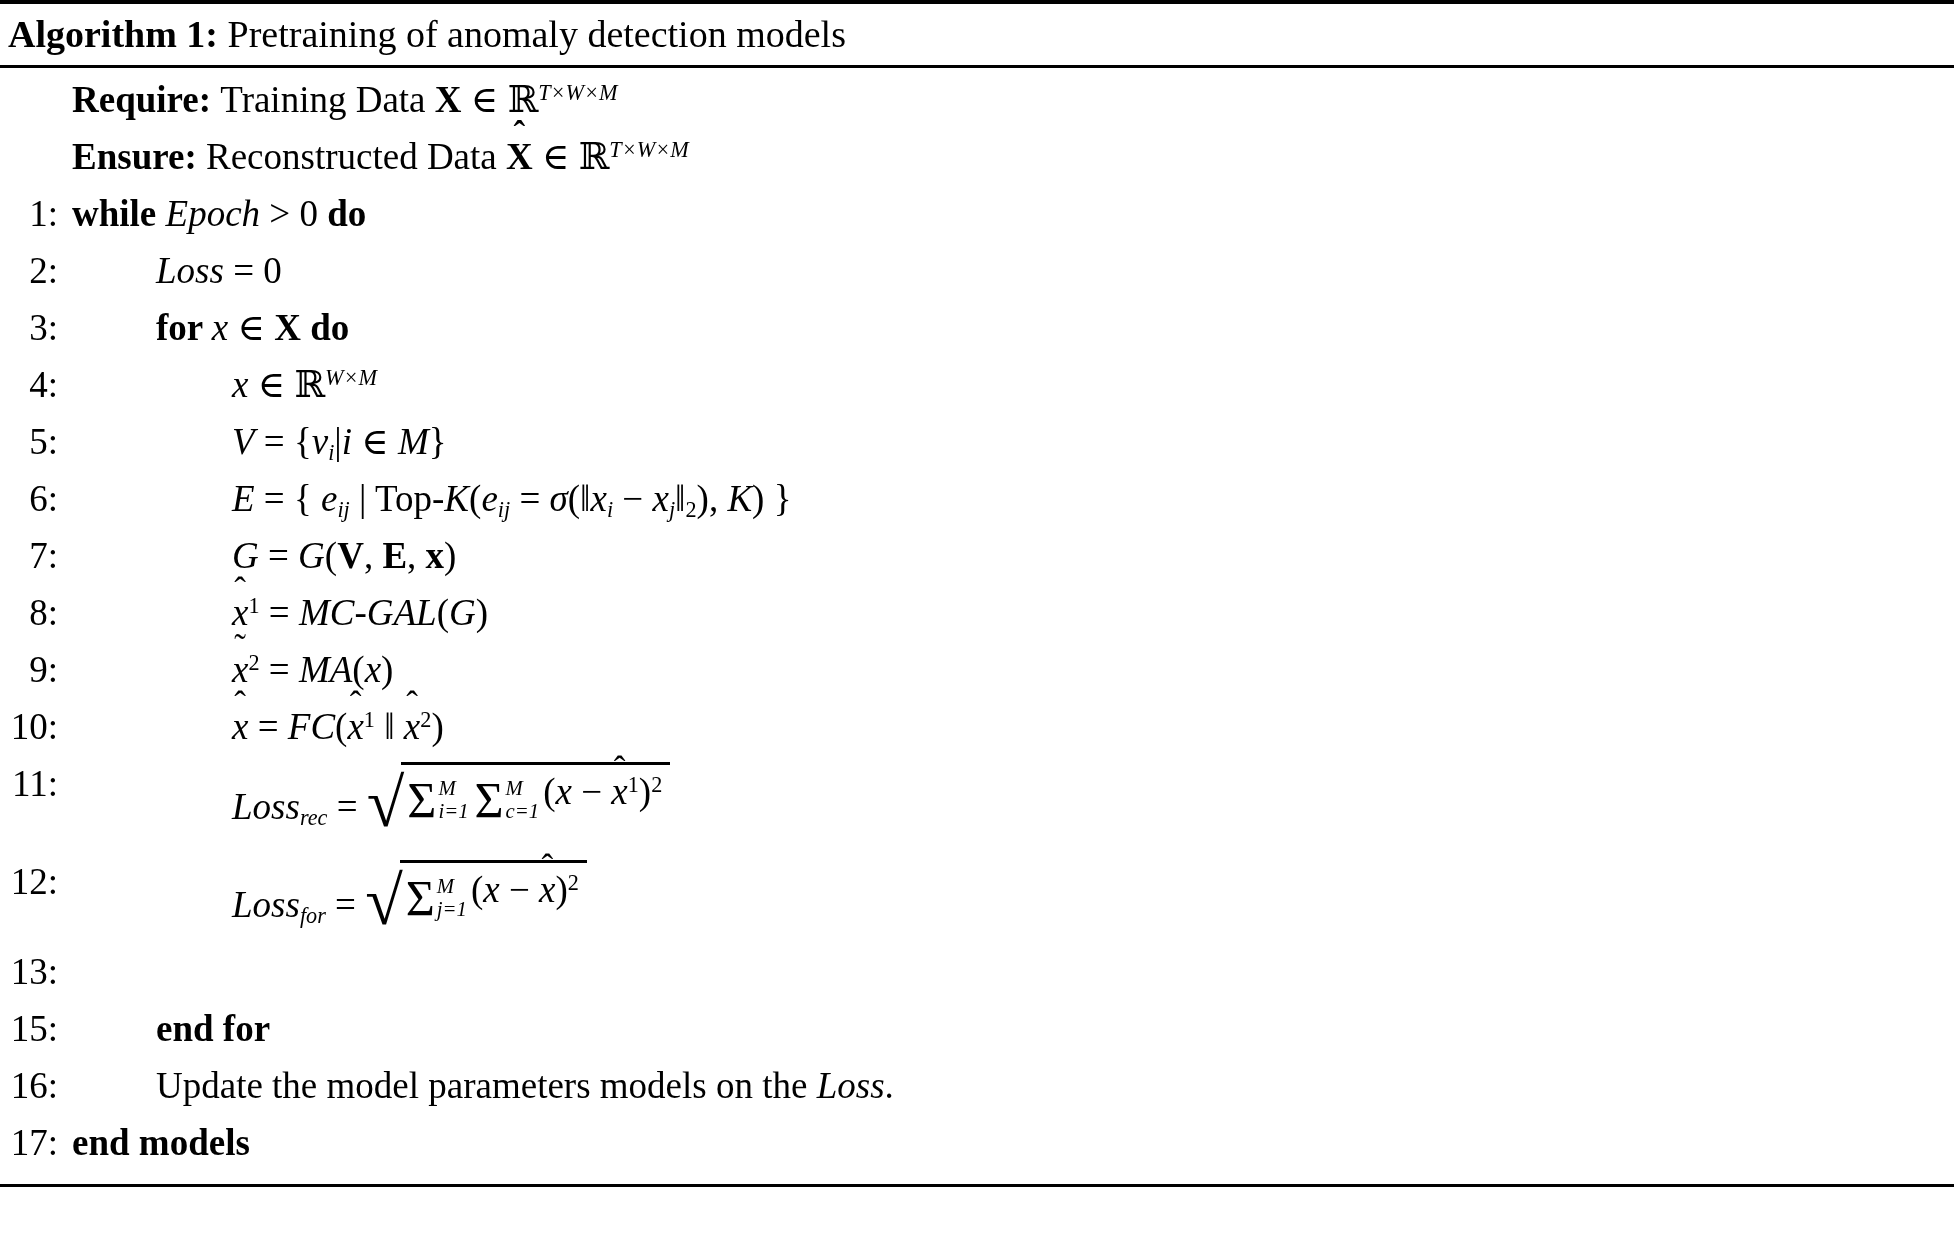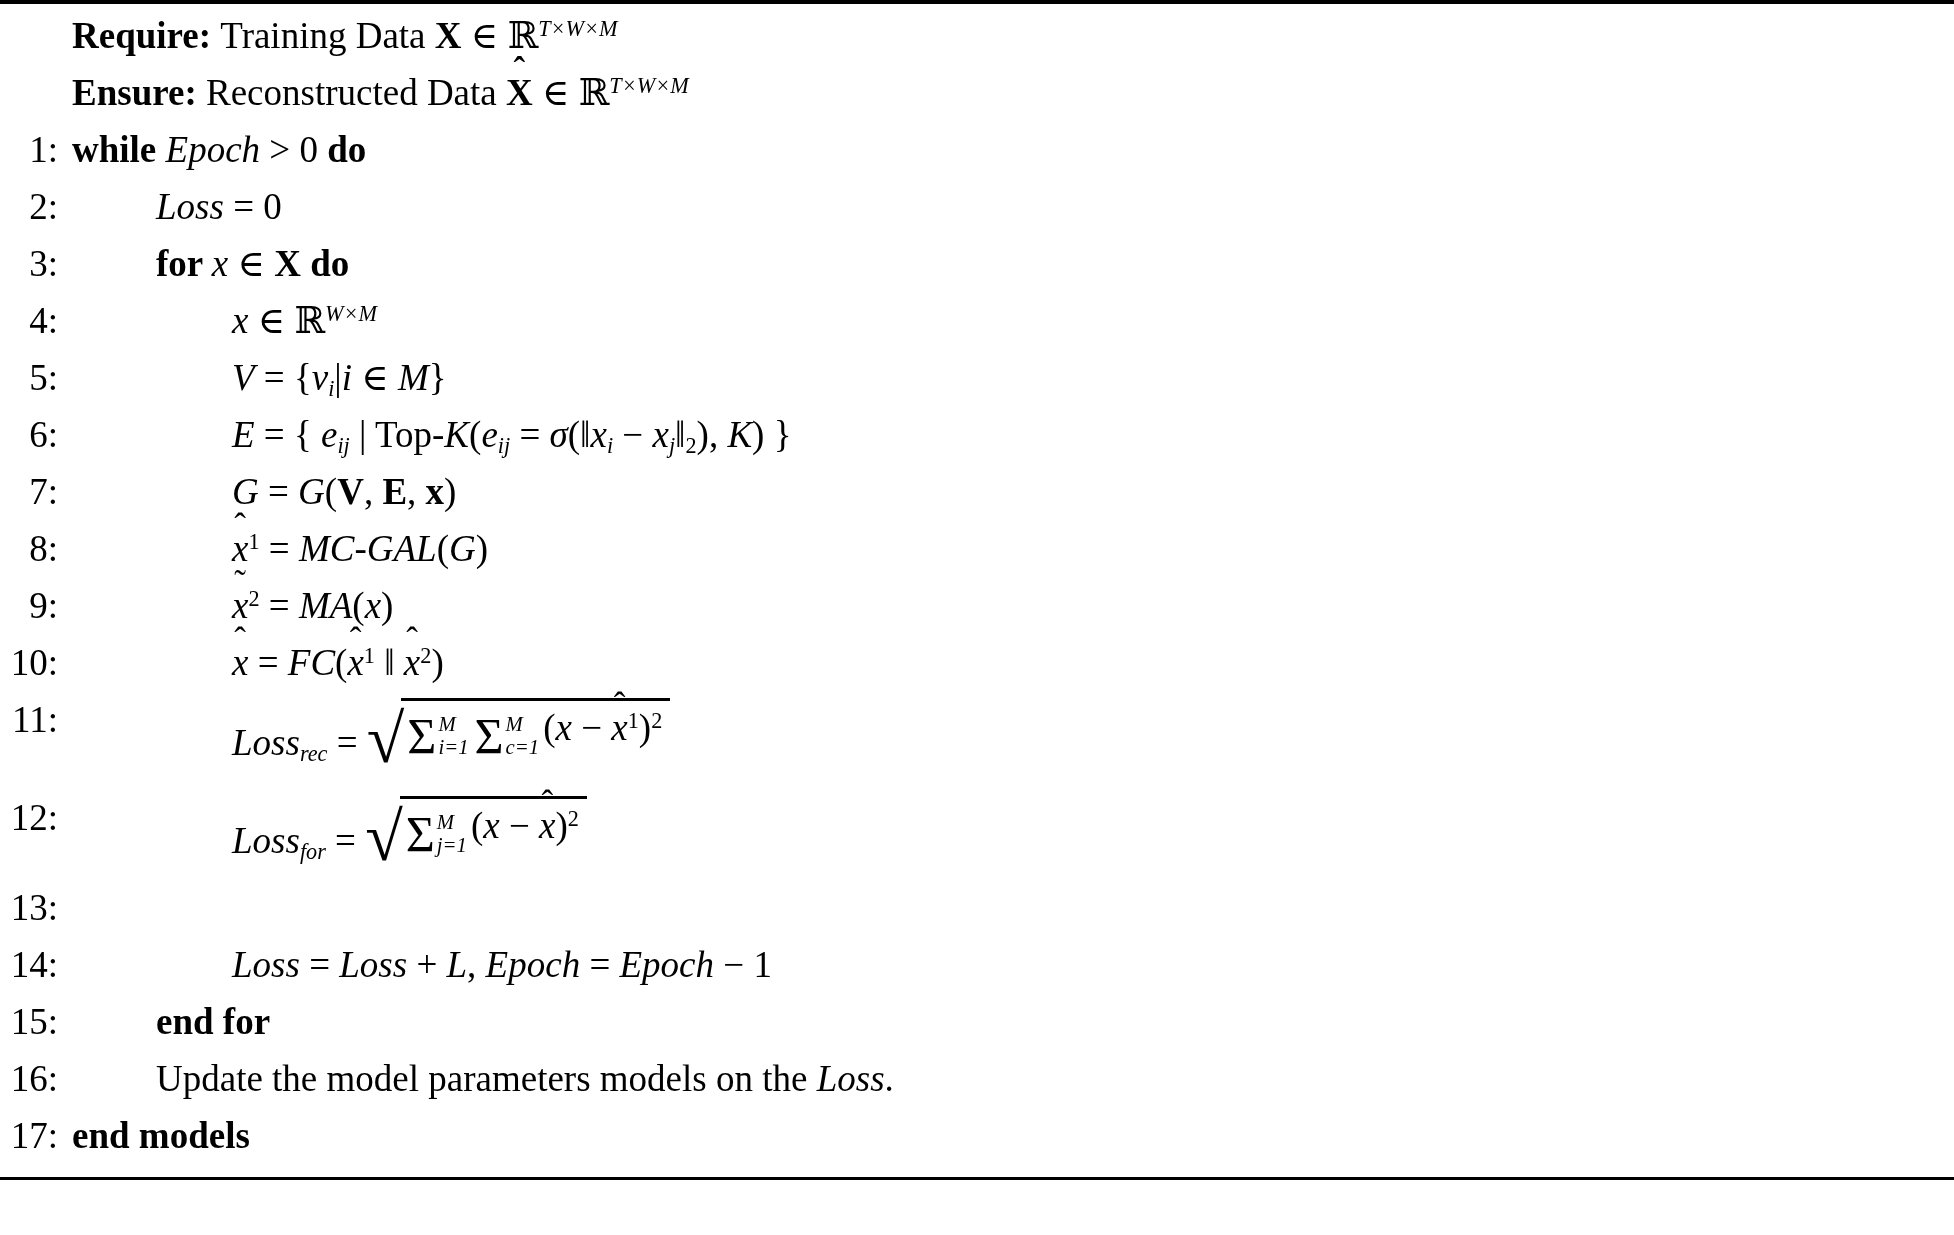--- a/index.html
+++ b/index.html
@@ -46,20 +46,23 @@
   .sqrt .radsym{font-size:1.85em;line-height:0.78;position:relative;top:0.10em;margin-right:-3px;}
   .sqrt .radicand{
     display:inline-block;border-top:3px solid #000;
     padding:5px 8px 0 4px;
   }
 </style>
 </head>
 <body>
 
 <div class="algo">
+  <div class="title">
+    <span class="bold">Algorithm 1:</span><span> Pretraining of anomaly detection models</span>
+  </div>
   <div class="algo-body" id="algo-body">
       <div class="line">
         <span class="num"></span>
         <span class="ind l1"></span>
         <span class="expr"><span class="bold">Require: </span><span>Training Data </span><span class="bold">X</span><span> ∈ ℝ</span><sup class="it">T×W×M</sup></span>
       </div>
       <div class="line">
         <span class="num"></span>
         <span class="ind l1"></span>
         <span class="expr"><span class="bold">Ensure: </span><span>Reconstructed Data </span><span class="acc bf"><span class="mark">ˆ</span>X</span><span> ∈ ℝ</span><sup class="it">T×W×M</sup></span>
@@ -146,25 +149,20 @@
                   <span>j=1</span>
                 </span>
               </span><span>(</span><span class="it">x</span><span> − </span><span class="acc"><span class="mark">ˆ</span>x</span><span>)</span><sup>2</sup></span>
           </span></span>
       </div>
       <div class="line">
         <span class="num">13:</span>
         <span class="ind l3"></span>
       </div>
       <div class="line">
-        <span class="num">14:</span>
-        <span class="ind l3"></span>
-        <span class="expr"><span class="it">Loss</span><span> = </span><span class="it">Loss</span><span> + </span><span class="it">L</span><span>, </span><span class="it">Epoch</span><span> = </span><span class="it">Epoch</span><span> − 1</span></span>
-      </div>
-      <div class="line">
         <span class="num">15:</span>
         <span class="ind l2"></span>
         <span class="expr"><span class="bold">end for</span></span>
       </div>
       <div class="line">
         <span class="num">16:</span>
         <span class="ind l2"></span>
         <span class="expr"><span>Update the model parameters models on the </span><span class="it">Loss</span><span>.</span></span>
       </div>
       <div class="line">

